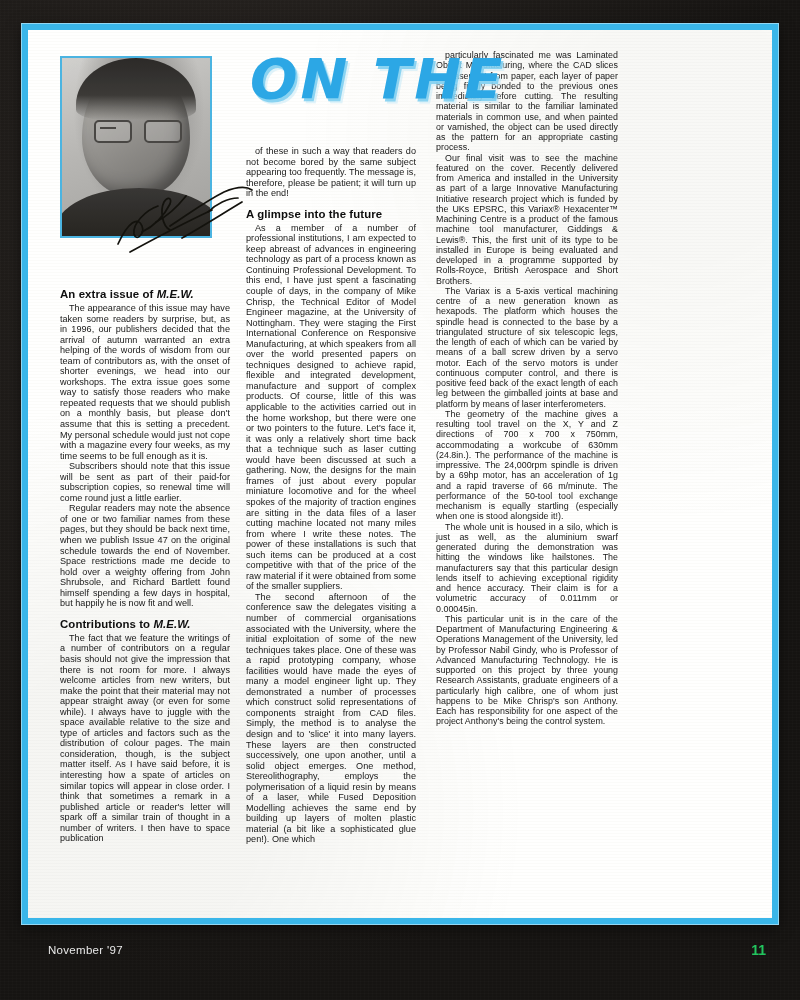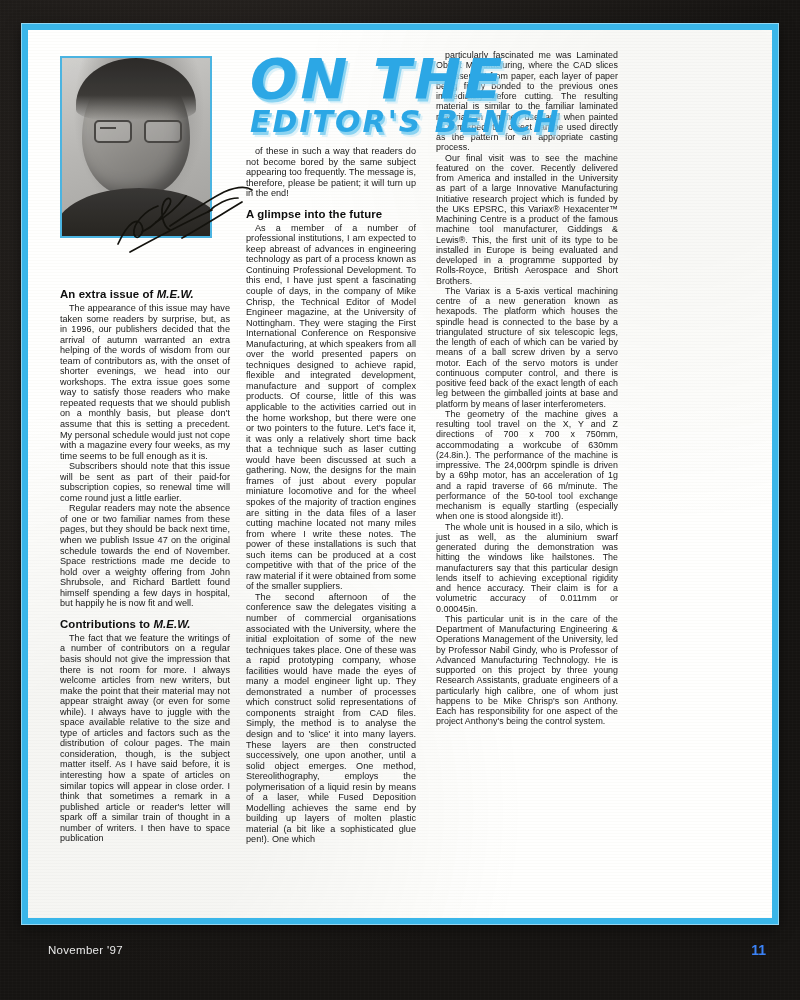--- a/index.html
+++ b/index.html
@@ -129,21 +129,21 @@
   
   .footer{position:absolute;left:0;top:930px;width:800px;height:52px;}
   .foot-date{
     position:absolute;left:48px;top:14px;
     color:#e9e9e9;font-size:11.5px;
     font-family:"Liberation Sans", sans-serif;
     letter-spacing:.3px;
   }
   .foot-page{
     position:absolute;right:34px;top:12px;
-    color:#3b82f6;font-size:14px;font-weight:bold;
+    color:#22c55e;font-size:14px;font-weight:bold;
     font-family:"Liberation Sans", sans-serif;
   }
   
   #sheet{filter:saturate(.96) contrast(1.02);}
 </style>
 </head>
 <body>
 
 <div id="page">
 
@@ -167,21 +167,20 @@
               <path d="M58 44 C74 34, 92 20, 112 10 C124 5, 134 4, 140 8"></path>
               <path d="M70 56 C88 46, 110 32, 130 20"></path>
               <path d="M96 30 C104 22, 116 16, 126 16"></path>
               <path d="M18 70 C40 58, 70 42, 100 28"></path>
             </g>
           </svg>
         </div>
 
         <div class="masthead">
           <div class="mh-line1">ON THE</div>
-          <div class="mh-line2">EDITOR'S BENCH</div>
         </div>
 
         <div class="col" id="col1">
           <h2 class="first"><span>An extra issue of </span><em>M.E.W.</em></h2>
           <p>The appearance of this issue may have taken some readers by surprise, but, as in 1996, our publishers decided that the arrival of autumn warranted an extra helping of the words of wisdom from our team of contributors as, with the onset of shorter evenings, we head into our workshops. The extra issue goes some way to satisfy those readers who make repeated requests that we should publish on a monthly basis, but please don't assume that this is setting a precedent. My personal schedule would just not cope with a magazine every four weeks, as my time seems to be full enough as it is.</p>
           <p>Subscribers should note that this issue will be sent as part of their paid-for subscription copies, so renewal time will come round just a little earlier.</p>
           <p>Regular readers may note the absence of one or two familiar names from these pages, but they should be back next time, when we publish Issue 47 on the original schedule towards the end of November. Space restrictions made me decide to hold over a weighty offering from John Shrubsole, and Richard Bartlett found himself spending a few days in hospital, but happily he is now fit and well.</p>
           <h2><span>Contributions to </span><em>M.E.W.</em></h2>
           <p>The fact that we feature the writings of a number of contributors on a regular basis should not give the impression that there is not room for more. I always welcome articles from new writers, but make the point that their material may not appear straight away (or even for some while). I always have to juggle with the space available relative to the size and type of articles and factors such as the distribution of colour pages. The main consideration, though, is the subject matter itself. As I have said before, it is interesting how a spate of articles on similar topics will appear in close order. I think that sometimes a remark in a published article or reader's letter will spark off a similar train of thought in a number of writers. I then have to space publication</p>
         </div>

